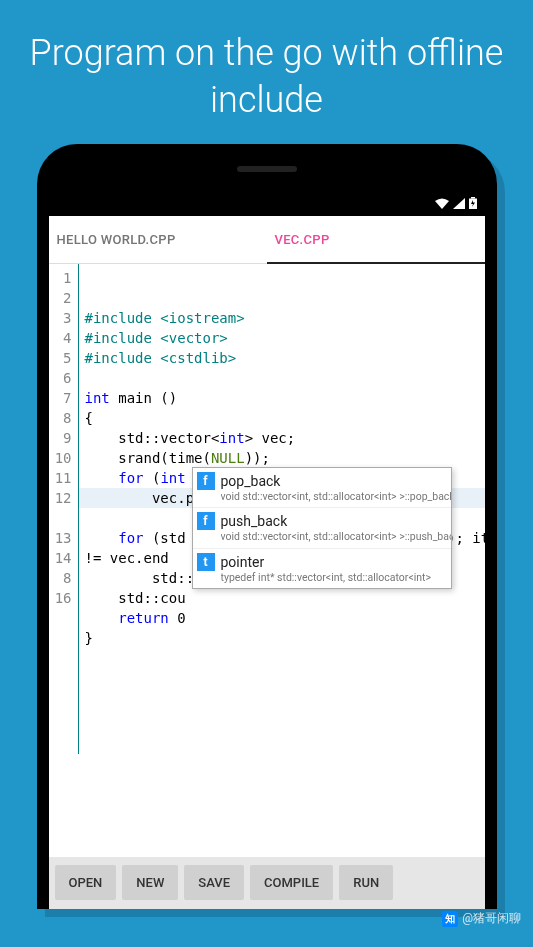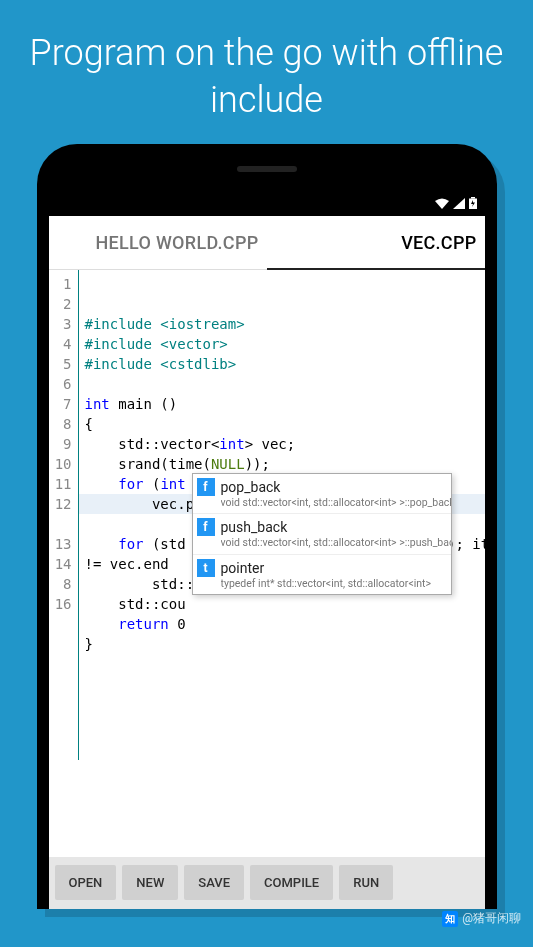--- a/index.html
+++ b/index.html
@@ -85,31 +85,31 @@
       font-size: 18px;
       cursor: pointer;
     }
     .tab-bar {
       display: flex;
       background: #fff;
       border-bottom: 1px solid #ddd;
     }
     .tab {
       flex: 1;
-      text-align: right;
+      text-align: left;
       padding: 16px 8px;
-      font-size: 18px;
+      font-size: 13px;
       font-weight: 500;
       color: #757575;
       letter-spacing: 0.3px;
       cursor: pointer;
       position: relative;
     }
     .tab.active {
-      color: #000000;
+      color: #ec4899;
     }
     .tab.active::after {
       content: '';
       position: absolute;
       bottom: -1px;
       left: 0;
       right: 0;
       height: 2px;
       background: #212121;
     }

